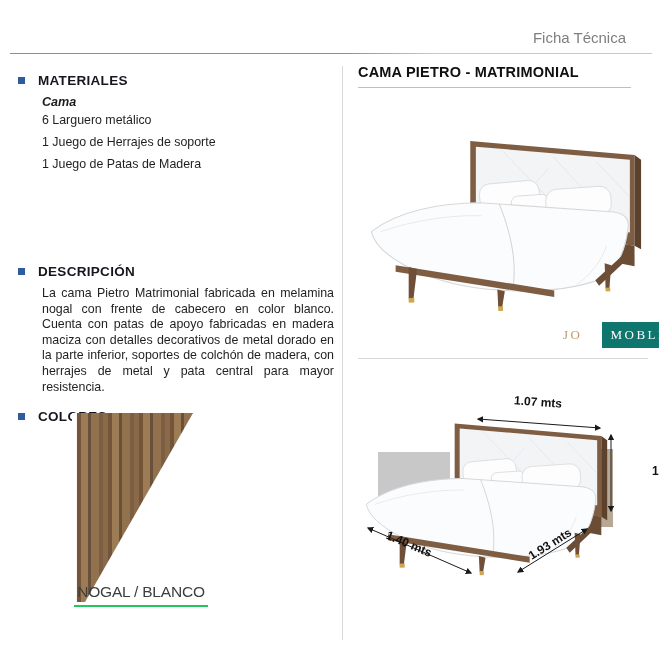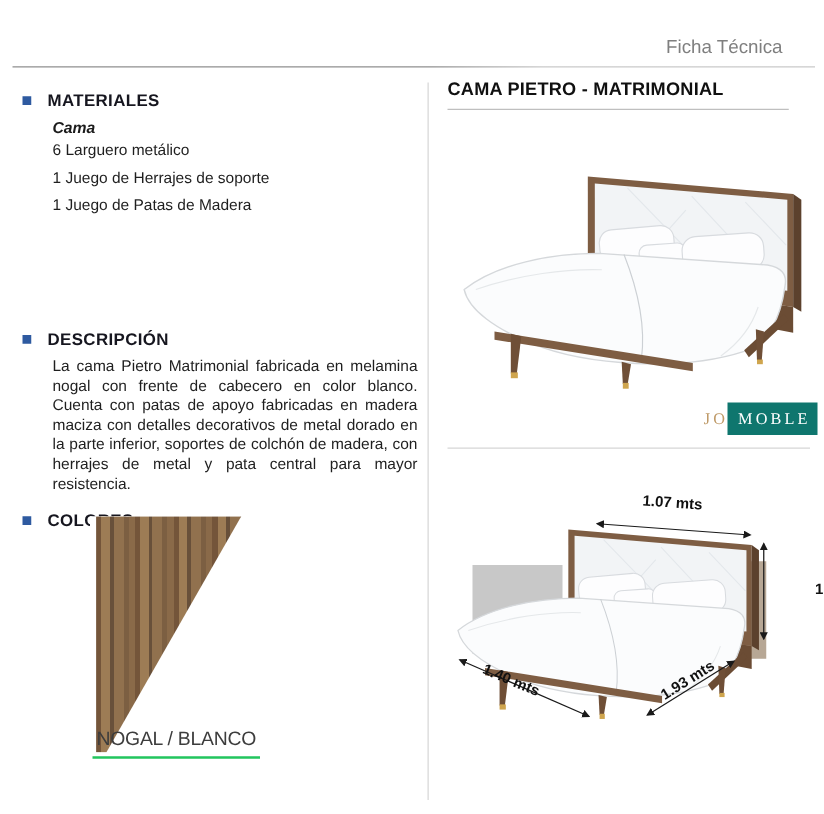--- a/index.html
+++ b/index.html
@@ -36,21 +36,21 @@
     font-size:15.5px;color:#3d3d3d;letter-spacing:-.2px;
     padding-bottom:4px;border-bottom:2px solid #22c55e;}
 
   
   .title{left:358px;top:64px;font-size:14.5px;font-weight:bold;color:#101010;letter-spacing:.2px;}
   .title-rule{left:358px;top:87px;width:273px;height:1px;background:#bfbfbf;}
   .mid-rule{left:358px;top:358px;width:290px;height:1px;background:#d6d6d6;}
 
   .logo{left:563px;top:322px;display:flex;align-items:center;
     font-family:"Liberation Serif",serif;font-size:13px;letter-spacing:2.5px;}
-  .logo .jo{color:#bf9a68;padding-right:0;}
+  .logo .jo{color:#bf9a68;padding-right:20px;}
   .logo .moble{background:#0f766e;color:#ffffff;padding:5px 6px 5px 8px;}
 
   .bed1{left:362px;top:126px;width:280px;height:187px;}
   .bed2{left:358px;top:410px;width:250px;height:167px;z-index:2;}
   .backdrop-gray{left:378px;top:452px;width:72px;height:71px;background:#c8c8c8;z-index:1;}
   .backdrop-tan{left:584px;top:449px;width:29px;height:78px;background:#b7a795;z-index:1;}
   .dim-arrows{left:350px;top:390px;width:309px;height:200px;z-index:3;}
 
   .dim-label{z-index:4;font-size:12px;font-weight:600;color:#111111;text-align:center;white-space:nowrap;}
   .dim-top{left:497px;top:395px;width:82px;transform:rotate(4deg);}

